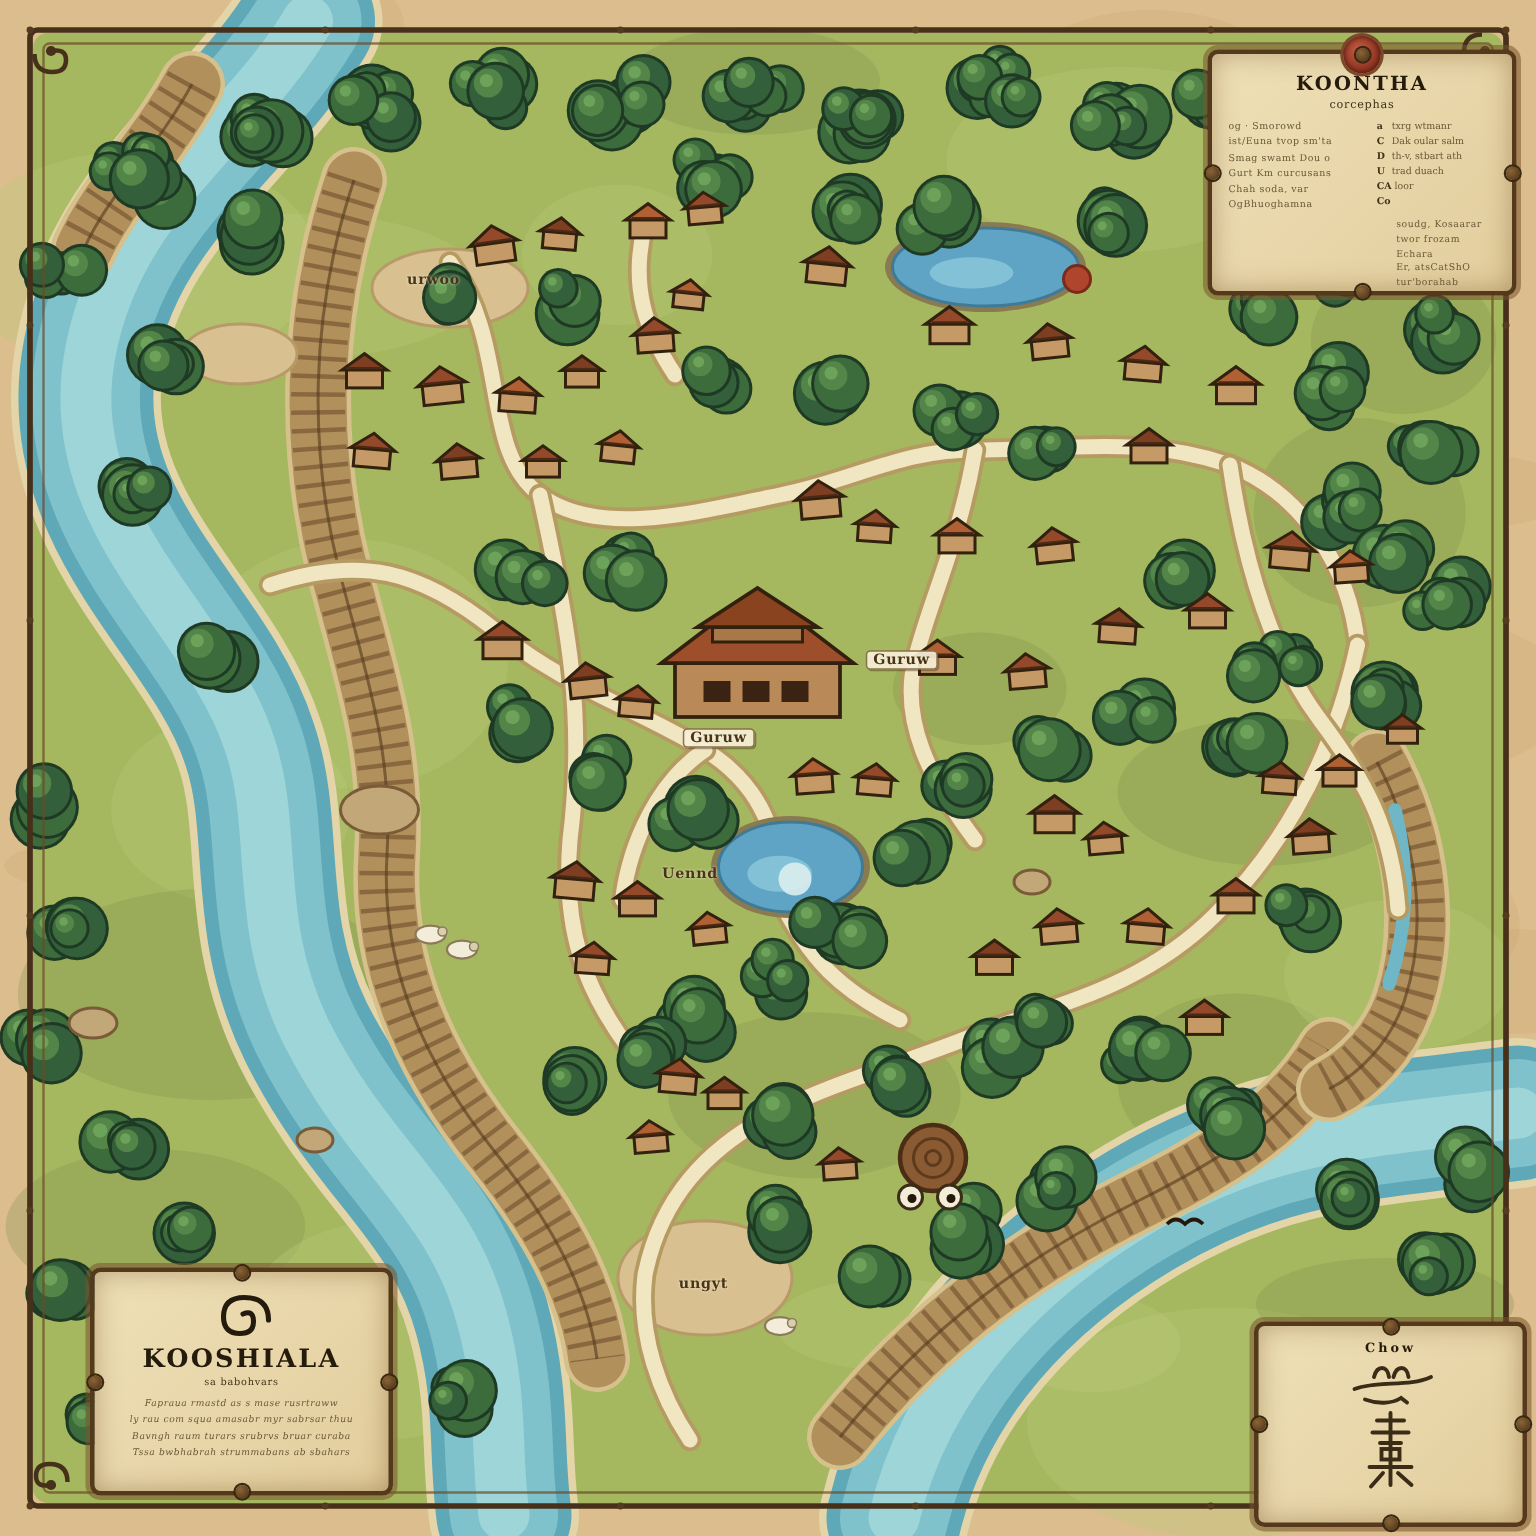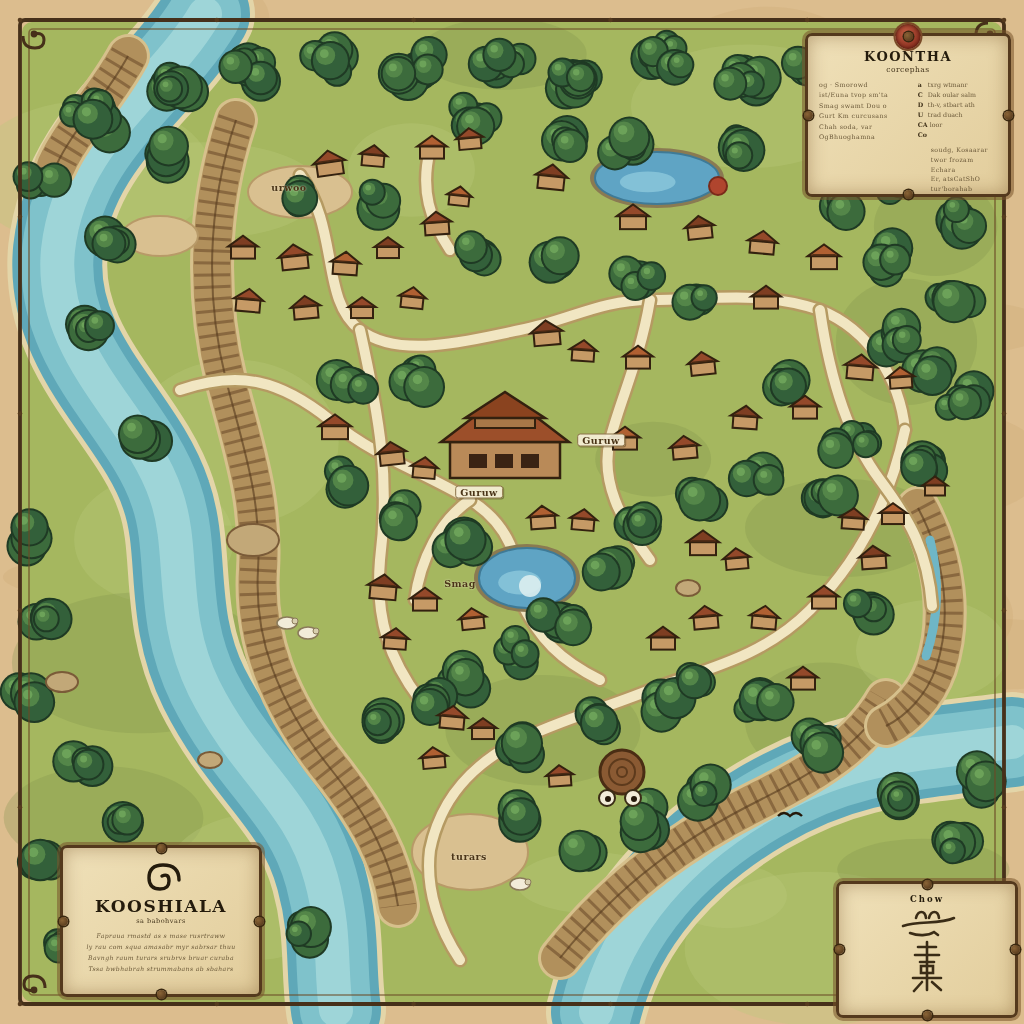--- a/index.html
+++ b/index.html
@@ -2219,22 +2219,22 @@
       <circle cx="20" cy="610.4000000000001" r="2.3" fill="#553a1e"></circle>
       <circle cx="20" cy="413.5999999999999" r="2.3" fill="#553a1e"></circle>
       <circle cx="20" cy="216.80000000000018" r="2.3" fill="#553a1e"></circle>
       <path d="M978,938 q-14,-4 -12,-16 q2,-10 12,-8 q8,2 6,10" fill="none" stroke="#46301a" stroke-width="3"></path>
     </svg>
 
   <div id="labels-layer">
       <span class="map-label" style="left: 289px; top: 187px;">urwoo</span>
       <span class="map-label banner" style="left: 601px; top: 440px;">Guruw</span>
       <span class="map-label banner" style="left: 479px; top: 492px;">Guruw</span>
-      <span class="map-label" style="left: 460px; top: 583px;">Smag</span>
-      <span class="map-label" style="left: 469px; top: 856px;">turars</span>
+      <span class="map-label" style="left: 460px; top: 583px;">Uennd</span>
+      <span class="map-label" style="left: 469px; top: 856px;">ungyt</span>
     </div>
 
   <div class="box" id="legend-box">
     <div id="legend-seal"></div>
     <div class="box-title">KOONTHA</div>
     <div class="box-sub">corcephas</div>
     <div id="legend-cols">
       <div id="legend-left">
           <div class="tinyline">og · Smorowd</div>
           <div class="tinyline">ist/Euna tvop sm'ta</div>

